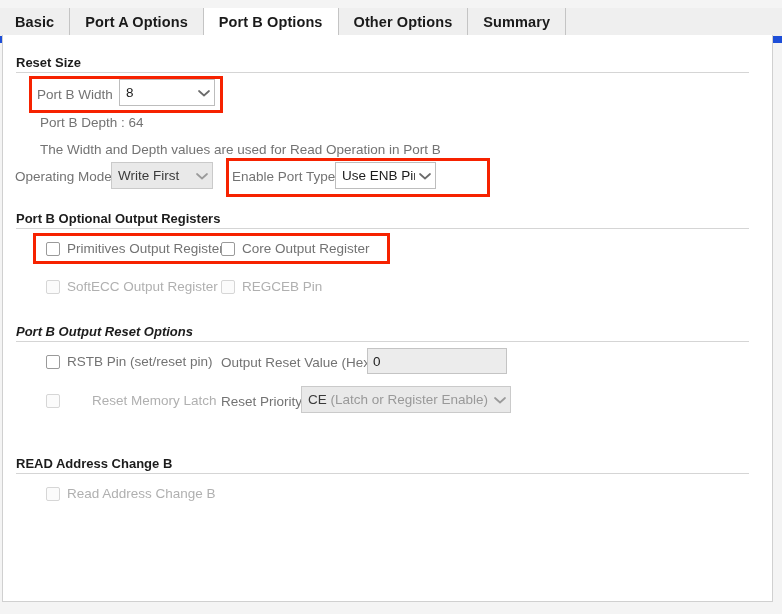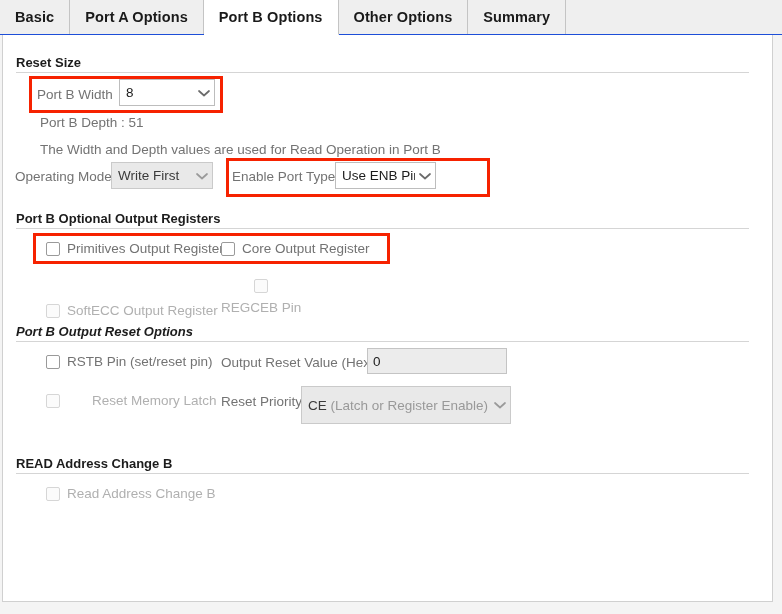--- a/index.html
+++ b/index.html
@@ -12,24 +12,24 @@
   }
   #app {
     position: relative;
     width: 782px; height: 614px;
     background: #f4f4f4;
   }
 
   
   .tabbar {
     position: absolute;
-    left: 0; top: 0;
+    left: 0; top: 8px;
     width: 782px; height: 35px;
     background: #efefef;
-    border-bottom: 1px solid #1d4ed8;
+    border-bottom: 7px solid #1d4ed8;
     display: flex;
     align-items: stretch;
   }
   .tab {
     display: flex;
     align-items: center;
     justify-content: center;
     padding: 0 15px;
     font-size: 14.5px;
     font-weight: bold;
@@ -178,21 +178,21 @@
 
     <div class="abs combo" style="left:116px; top:44px; width:96px; height:27px;">
       <span class="ctext">8</span>
       <span class="chev">
         <svg width="12" height="8" viewBox="0 0 12 8">
           <path d="M1 2 L6 6.5 L11 2" fill="none" stroke="#6b6b6b" stroke-width="1.7" stroke-linecap="round" stroke-linejoin="round"></path>
         </svg>
       </span>
     </div>
 
-    <div class="abs lbl" style="left:37px; top:80px;">Port B Depth : 51</div>
+    <div class="abs lbl" style="left:37px; top:80px;">Port B Depth : 64</div>
 
     <div class="abs lbl" style="left:37px; top:107px;">The Width and Depth values are used for Read Operation in Port B</div>
 
     <div class="abs lbl" style="left:12px; top:134px;">Operating Mode</div>
 
     <div class="abs combo disabled" style="left:108px; top:127px; width:102px; height:27px;">
       <span class="ctext">Write First</span>
       <span class="chev">
         <svg width="12" height="8" viewBox="0 0 12 8">
           <path d="M1 2 L6 6.5 L11 2" fill="none" stroke="#9a9a9a" stroke-width="1.7" stroke-linecap="round" stroke-linejoin="round"></path>
@@ -217,26 +217,26 @@
     <div class="abs cbrow" style="left:43px; top:206px;">
       <span class="cbox"></span>
       <span class="lbl">Primitives Output Register</span>
     </div>
 
     <div class="abs cbrow" style="left:218px; top:206px;">
       <span class="cbox"></span>
       <span class="lbl">Core Output Register</span>
     </div>
 
-    <div class="abs cbrow" style="left:43px; top:244px;margin-top:24px;">
+    <div class="abs cbrow" style="left:43px; top:244px;">
       <span class="cbox dim"></span>
       <span class="lbl dim">SoftECC Output Register</span>
     </div>
 
-    <div class="abs cbrow" style="left:218px; top:244px;flex-direction:column;">
+    <div class="abs cbrow" style="left:218px; top:244px;">
       <span class="cbox dim"></span>
       <span class="lbl dim">REGCEB Pin</span>
     </div>
 
     <div class="abs sect-title" style="left:13px; top:289px;font-style:italic;">Port B Output Reset Options</div>
     <div class="abs sect-rule" style="left:13px; top:306px; width:733px;"></div>
 
     <div class="abs cbrow" style="left:43px; top:319px;">
       <span class="cbox"></span>
       <span class="lbl">RSTB Pin (set/reset pin)</span>
@@ -248,21 +248,21 @@
       <span>0</span>
     </div>
 
     <div class="abs cbrow" style="left:43px; top:358px;gap:32px;">
       <span class="cbox dim"></span>
       <span class="lbl dim">Reset Memory Latch</span>
     </div>
 
     <div class="abs lbl" style="left:218px; top:359px;">Reset Priority</div>
 
-    <div class="abs combo disabled" style="left:298px; top:351px; width:210px; height:38px;">
+    <div class="abs combo disabled" style="left:298px; top:351px; width:210px; height:27px;">
       <span class="ctext"><span>CE</span><span class="csub"> (Latch or Register Enable)</span></span>
       <span class="chev">
         <svg width="12" height="8" viewBox="0 0 12 8">
           <path d="M1 2 L6 6.5 L11 2" fill="none" stroke="#9a9a9a" stroke-width="1.7" stroke-linecap="round" stroke-linejoin="round"></path>
         </svg>
       </span>
     </div>
 
     <div class="abs sect-title" style="left:13px; top:421px;">READ Address Change B</div>
     <div class="abs sect-rule" style="left:13px; top:438px; width:733px;"></div>

